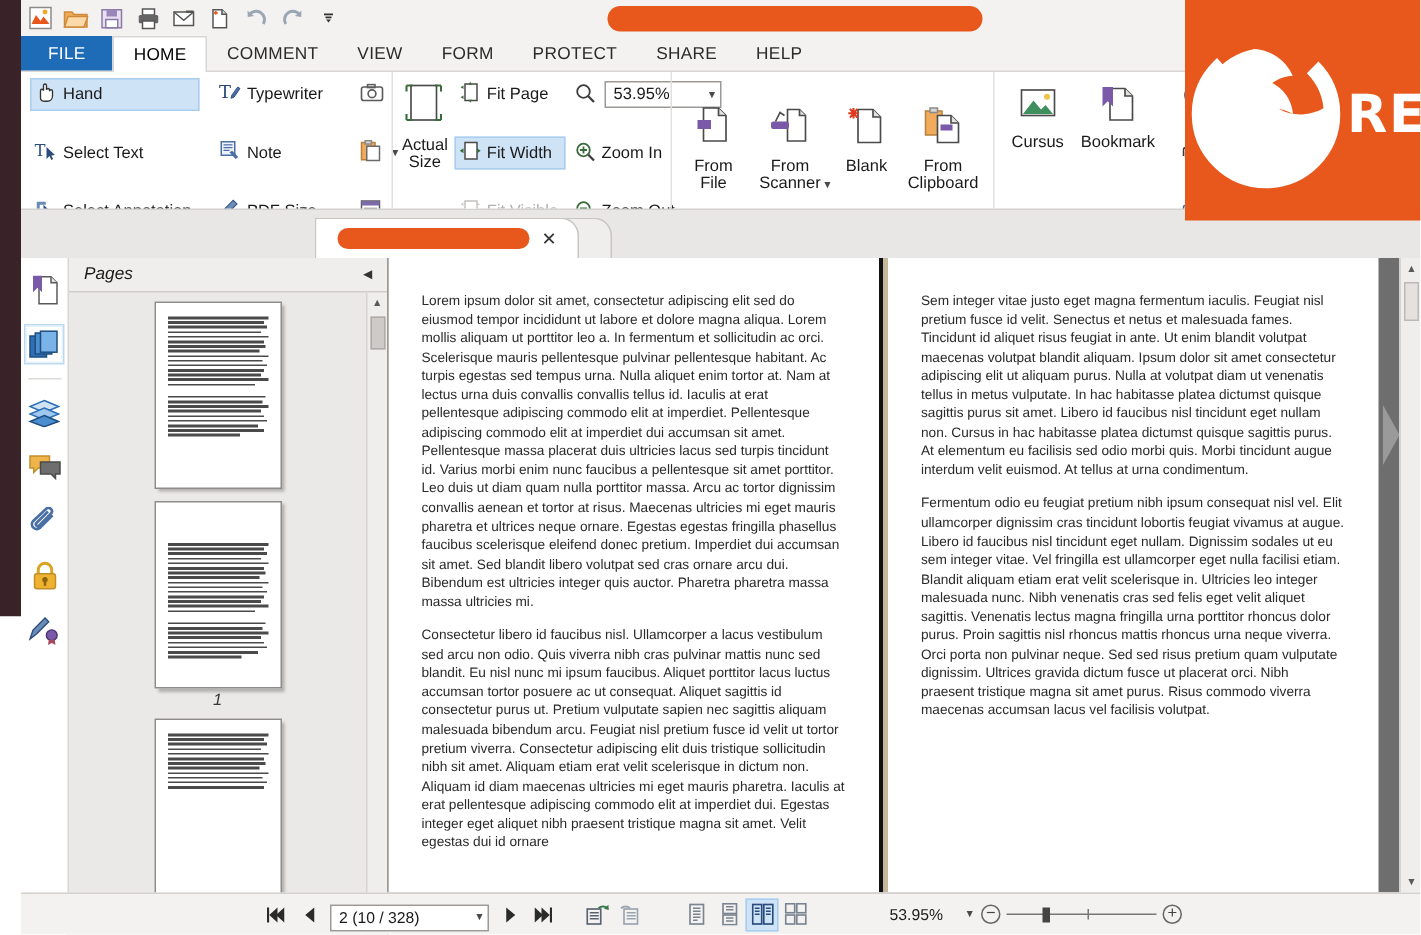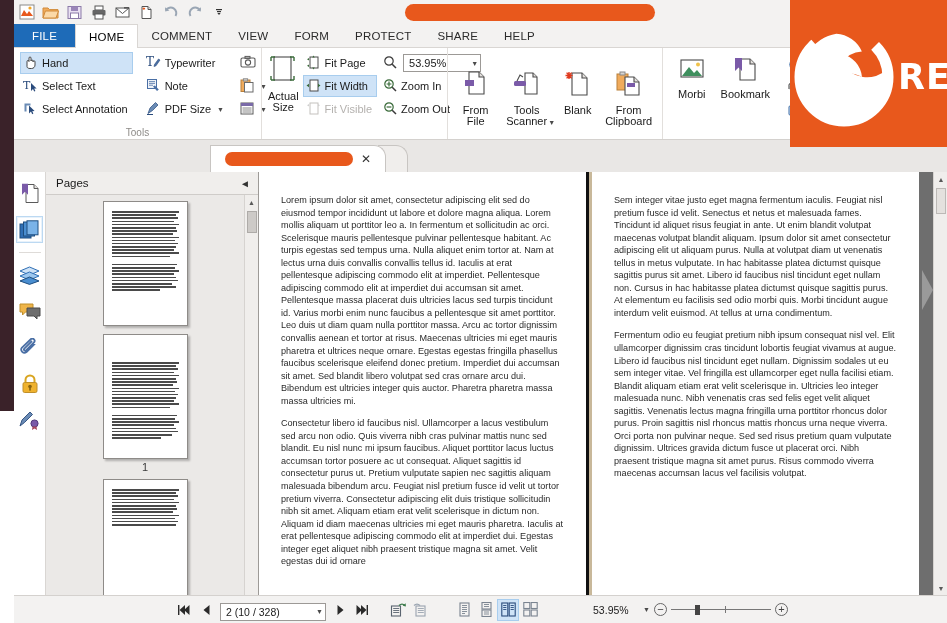--- a/index.html
+++ b/index.html
@@ -79,21 +79,21 @@
   }
 
   
   .cmd-h {
     display: flex; align-items: center; gap: 4px;
     height: 22px; padding: 0 5px 0 3px; white-space: nowrap;
     font-size: 11px; color: #1a1a1a; cursor: default;
   }
   .cmd-h.sel { background: #cfe3f7; border: 1px solid #a8cdee; padding: 0 4px 0 2px; }
   .cmd-h.dis { color: #b4b1ae; justify-content: flex-end; }
-  .col { display: flex; flex-direction: column; gap: 1px; }
+  .col { display: flex; flex-direction: column; gap: 17px; }
   .caret { font-size: 7px; color: #4a4a4a; margin-left: 2px; }
 
   
   .cmd-v {
     display: flex; flex-direction: column; align-items: center;
     width: 54px; padding-top: 2px; cursor: default;
     font-size: 11px; line-height: 11.5px; text-align: center; color: #1a1a1a;
   }
   .cmd-v .lbl { margin-top: 2px; }
   .cmd-v.w46 { width: 46px; }
@@ -135,21 +135,21 @@
     width: 27px; height: 27px; display: flex; align-items: center; justify-content: center;
     cursor: default;
   }
   .rail-ic.sel { background: #ffffff; border: 1px solid #bcd9f2; box-shadow: 0 0 0 1px #e8f2fb inset; }
   .rail-div { width: 22px; height: 1px; background: #dedbd8; }
 
   
   .pages-panel {
     position: absolute; left: 46px; top: 172px; width: 213px; height: 451px;
     background: #f0eeec; border-right: 1px solid #9d9a97;
-    display: flex; flex-direction: column;
+    display: flex; flex-direction: column; font-style: italic;
   }
   .pages-head {
     height: 22px; display: flex; align-items: center; justify-content: space-between;
     padding: 0 8px 0 10px; font-size: 11.5px; color: #1a1a1a;
     background: #f0eeec;
   }
   .pages-collapse { font-size: 10px; color: #333; cursor: default; }
   .thumbs {
     flex: 1; position: relative; background: #ebe9e7;
     border-top: 1px solid #cfccc9;
@@ -546,21 +546,21 @@
         </div>
         <div class="cmd-v w58">
           <span>
             <svg width="30" height="30" viewBox="0 0 30 30">
               <path d="M13 3 h8 l4 4 v17 H13 Z" fill="#fff" stroke="#4a4a4a" stroke-width="1.1"></path>
               <path d="M21 3 v4 h4" fill="#e4e1de" stroke="#4a4a4a" stroke-width="1.1"></path>
               <rect x="2" y="11" width="12" height="5" rx="1.5" fill="#7a5aa8"></rect>
               <path d="M5 11 L8 5 L11 7" fill="none" stroke="#4a4a4a" stroke-width="1.1"></path>
             </svg>
           </span>
-          <span class="lbl">Tools Scanner</span>
+          <span class="lbl">From Scanner</span>
           <span class="caret" style="position:relative;top:-11px;left:24px;">▼</span>
         </div>
         <div class="cmd-v w46">
           <span>
             <svg width="28" height="30" viewBox="0 0 28 30">
               <path d="M8 3 h10 l5 5 v17 H8 Z" fill="#fff" stroke="#4a4a4a" stroke-width="1.1"></path>
               <path d="M18 3 v5 h5" fill="#e4e1de" stroke="#4a4a4a" stroke-width="1.1"></path>
               <path d="M5 2 v7 M1.5 5.5 h7 M2.6 2.6 l5 5.8 M7.6 2.6 l-5 5.8" stroke="#e03a1e" stroke-width="1.4"></path>
             </svg>
           </span>
@@ -585,21 +585,21 @@
     <div class="rgroup" style="width:185px;">
       <div class="rgroup-body" style="padding-top:6px;">
         <div class="cmd-v w46">
           <span>
             <svg width="28" height="28" viewBox="0 0 28 28">
               <rect x="3" y="4" width="22" height="17" fill="#fff" stroke="#4a4a4a" stroke-width="1.1"></rect>
               <circle cx="20" cy="8.5" r="2" fill="#f0c24a"></circle>
               <path d="M4 20 L11 11 L16 17 L19 14 L24 20 Z" fill="#3f8f5e"></path>
             </svg>
           </span>
-          <span class="lbl">Morbi</span>
+          <span class="lbl">Cursus</span>
         </div>
         <div class="cmd-v w58">
           <span>
             <svg width="28" height="28" viewBox="0 0 28 28">
               <path d="M9 3 h10 l5 5 v16 H9 Z" fill="#fff" stroke="#4a4a4a" stroke-width="1.1"></path>
               <path d="M19 3 v5 h5" fill="#e4e1de" stroke="#4a4a4a" stroke-width="1.1"></path>
               <path d="M4 2 h7 v13 l-3.5 -3.5 L4 15 Z" fill="#7a5aa8"></path>
             </svg>
           </span>
           <span class="lbl">Bookmark</span>

